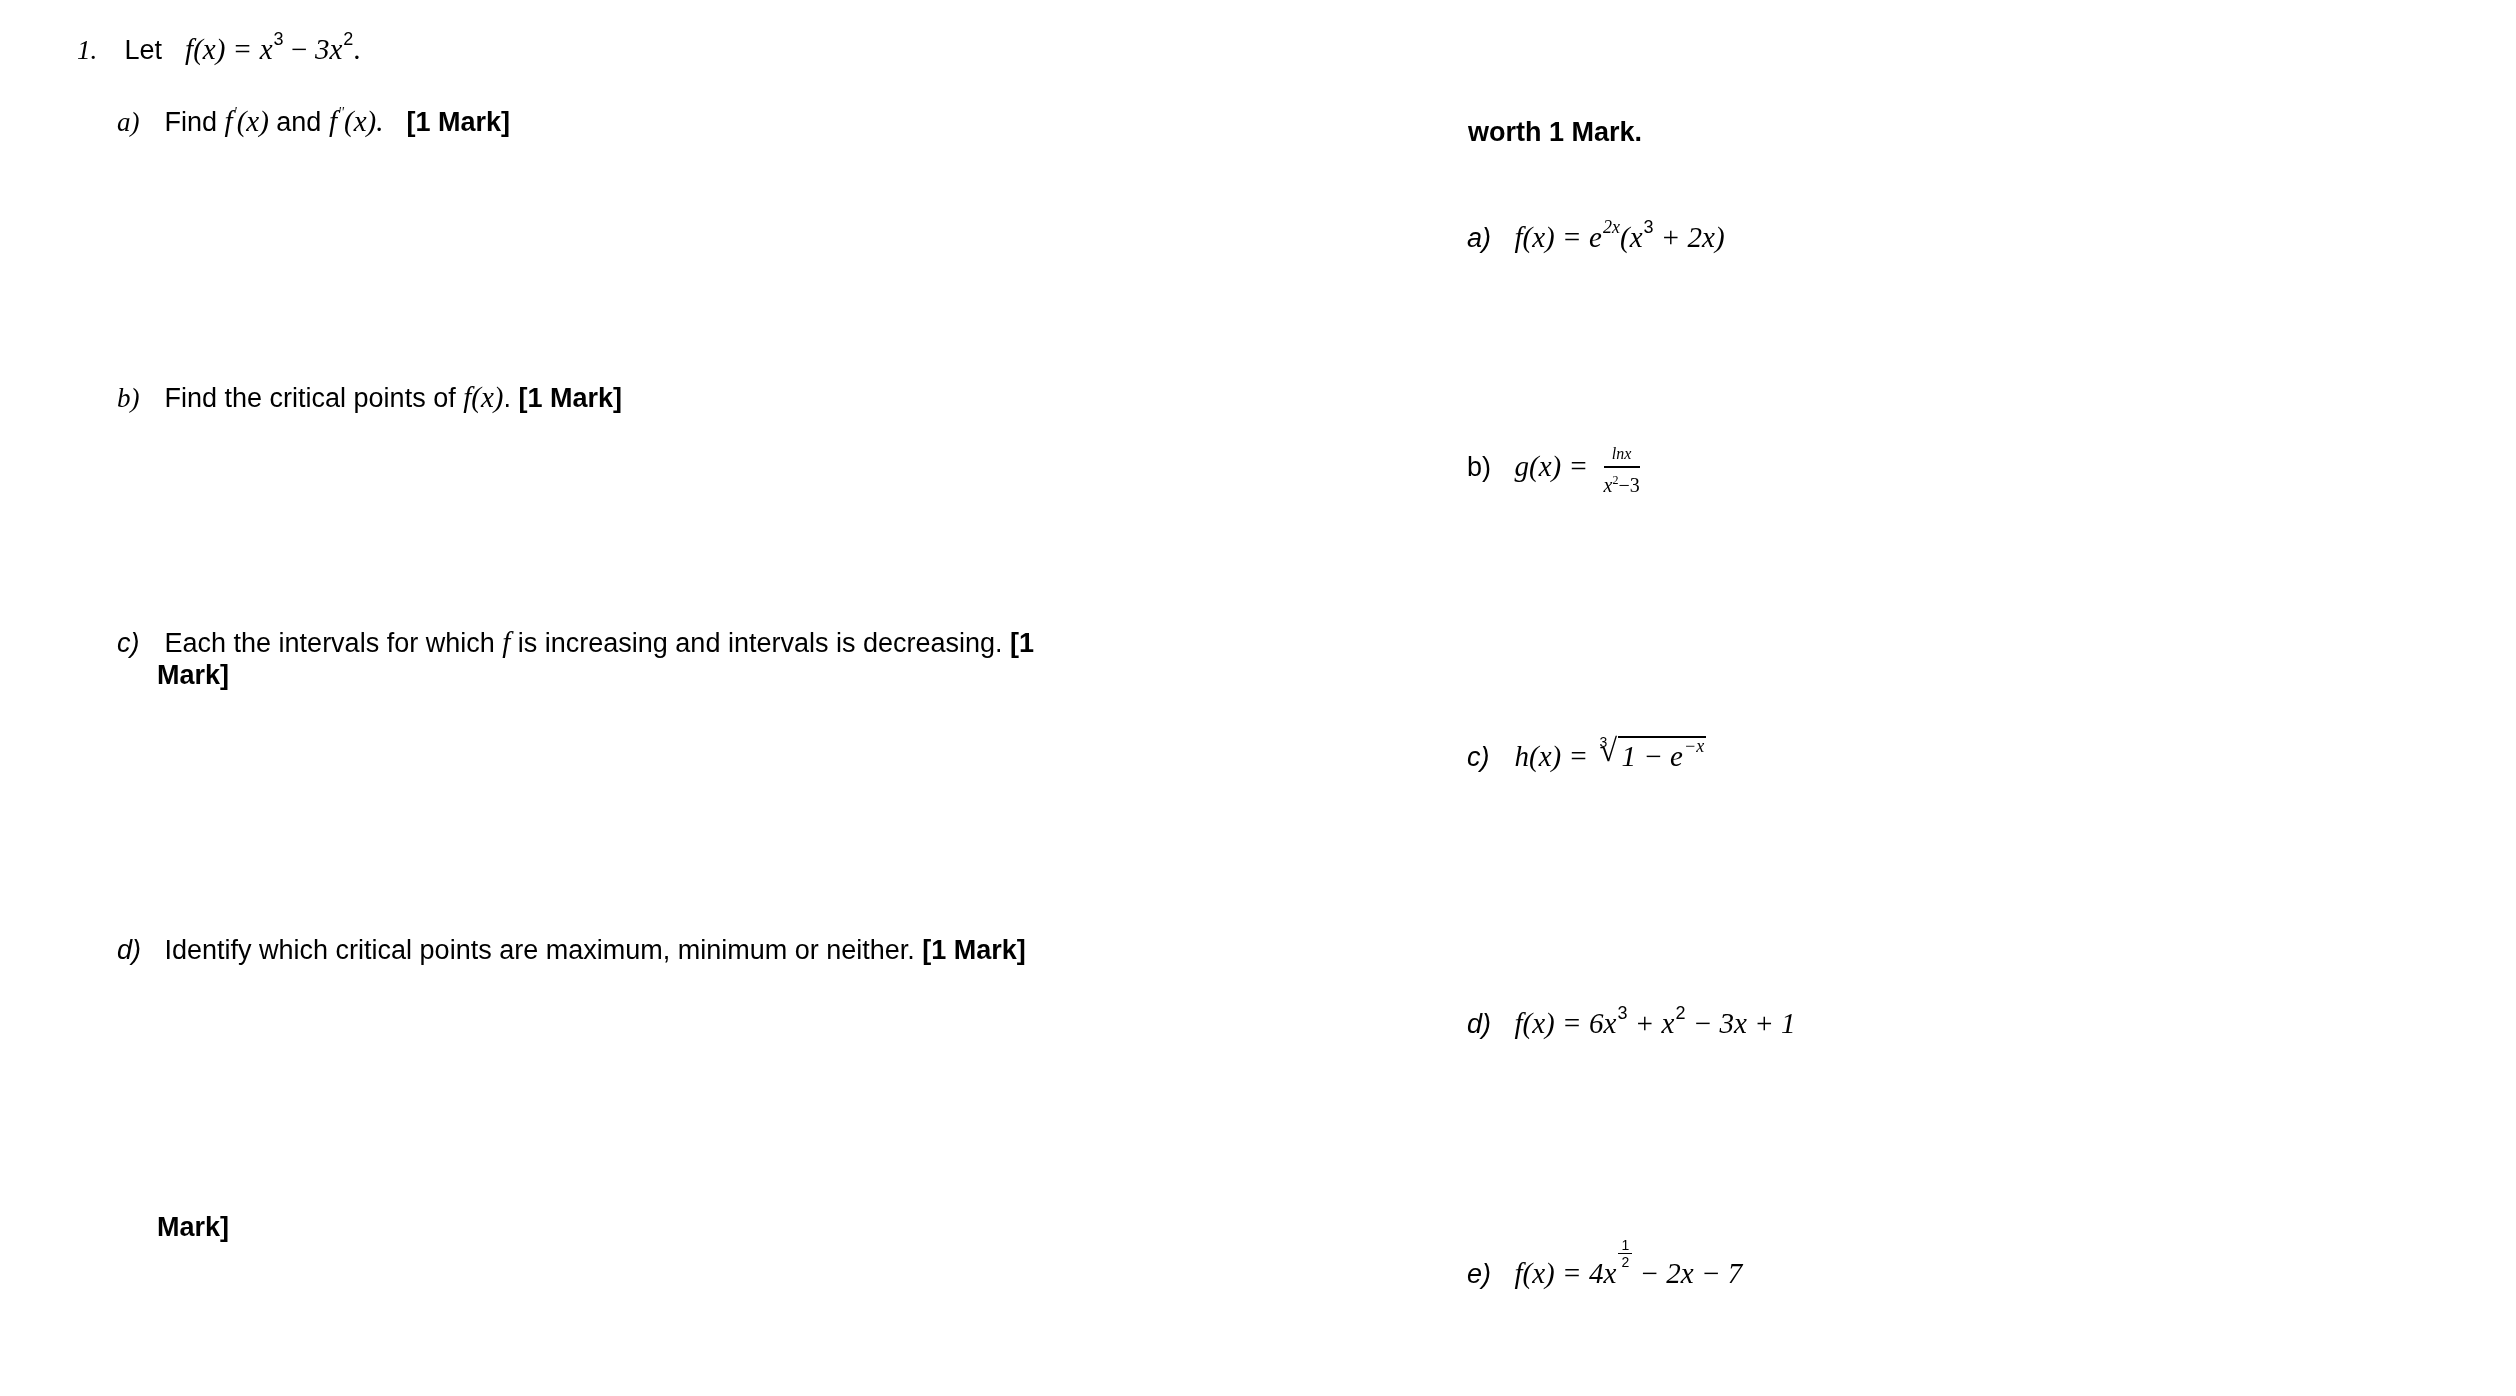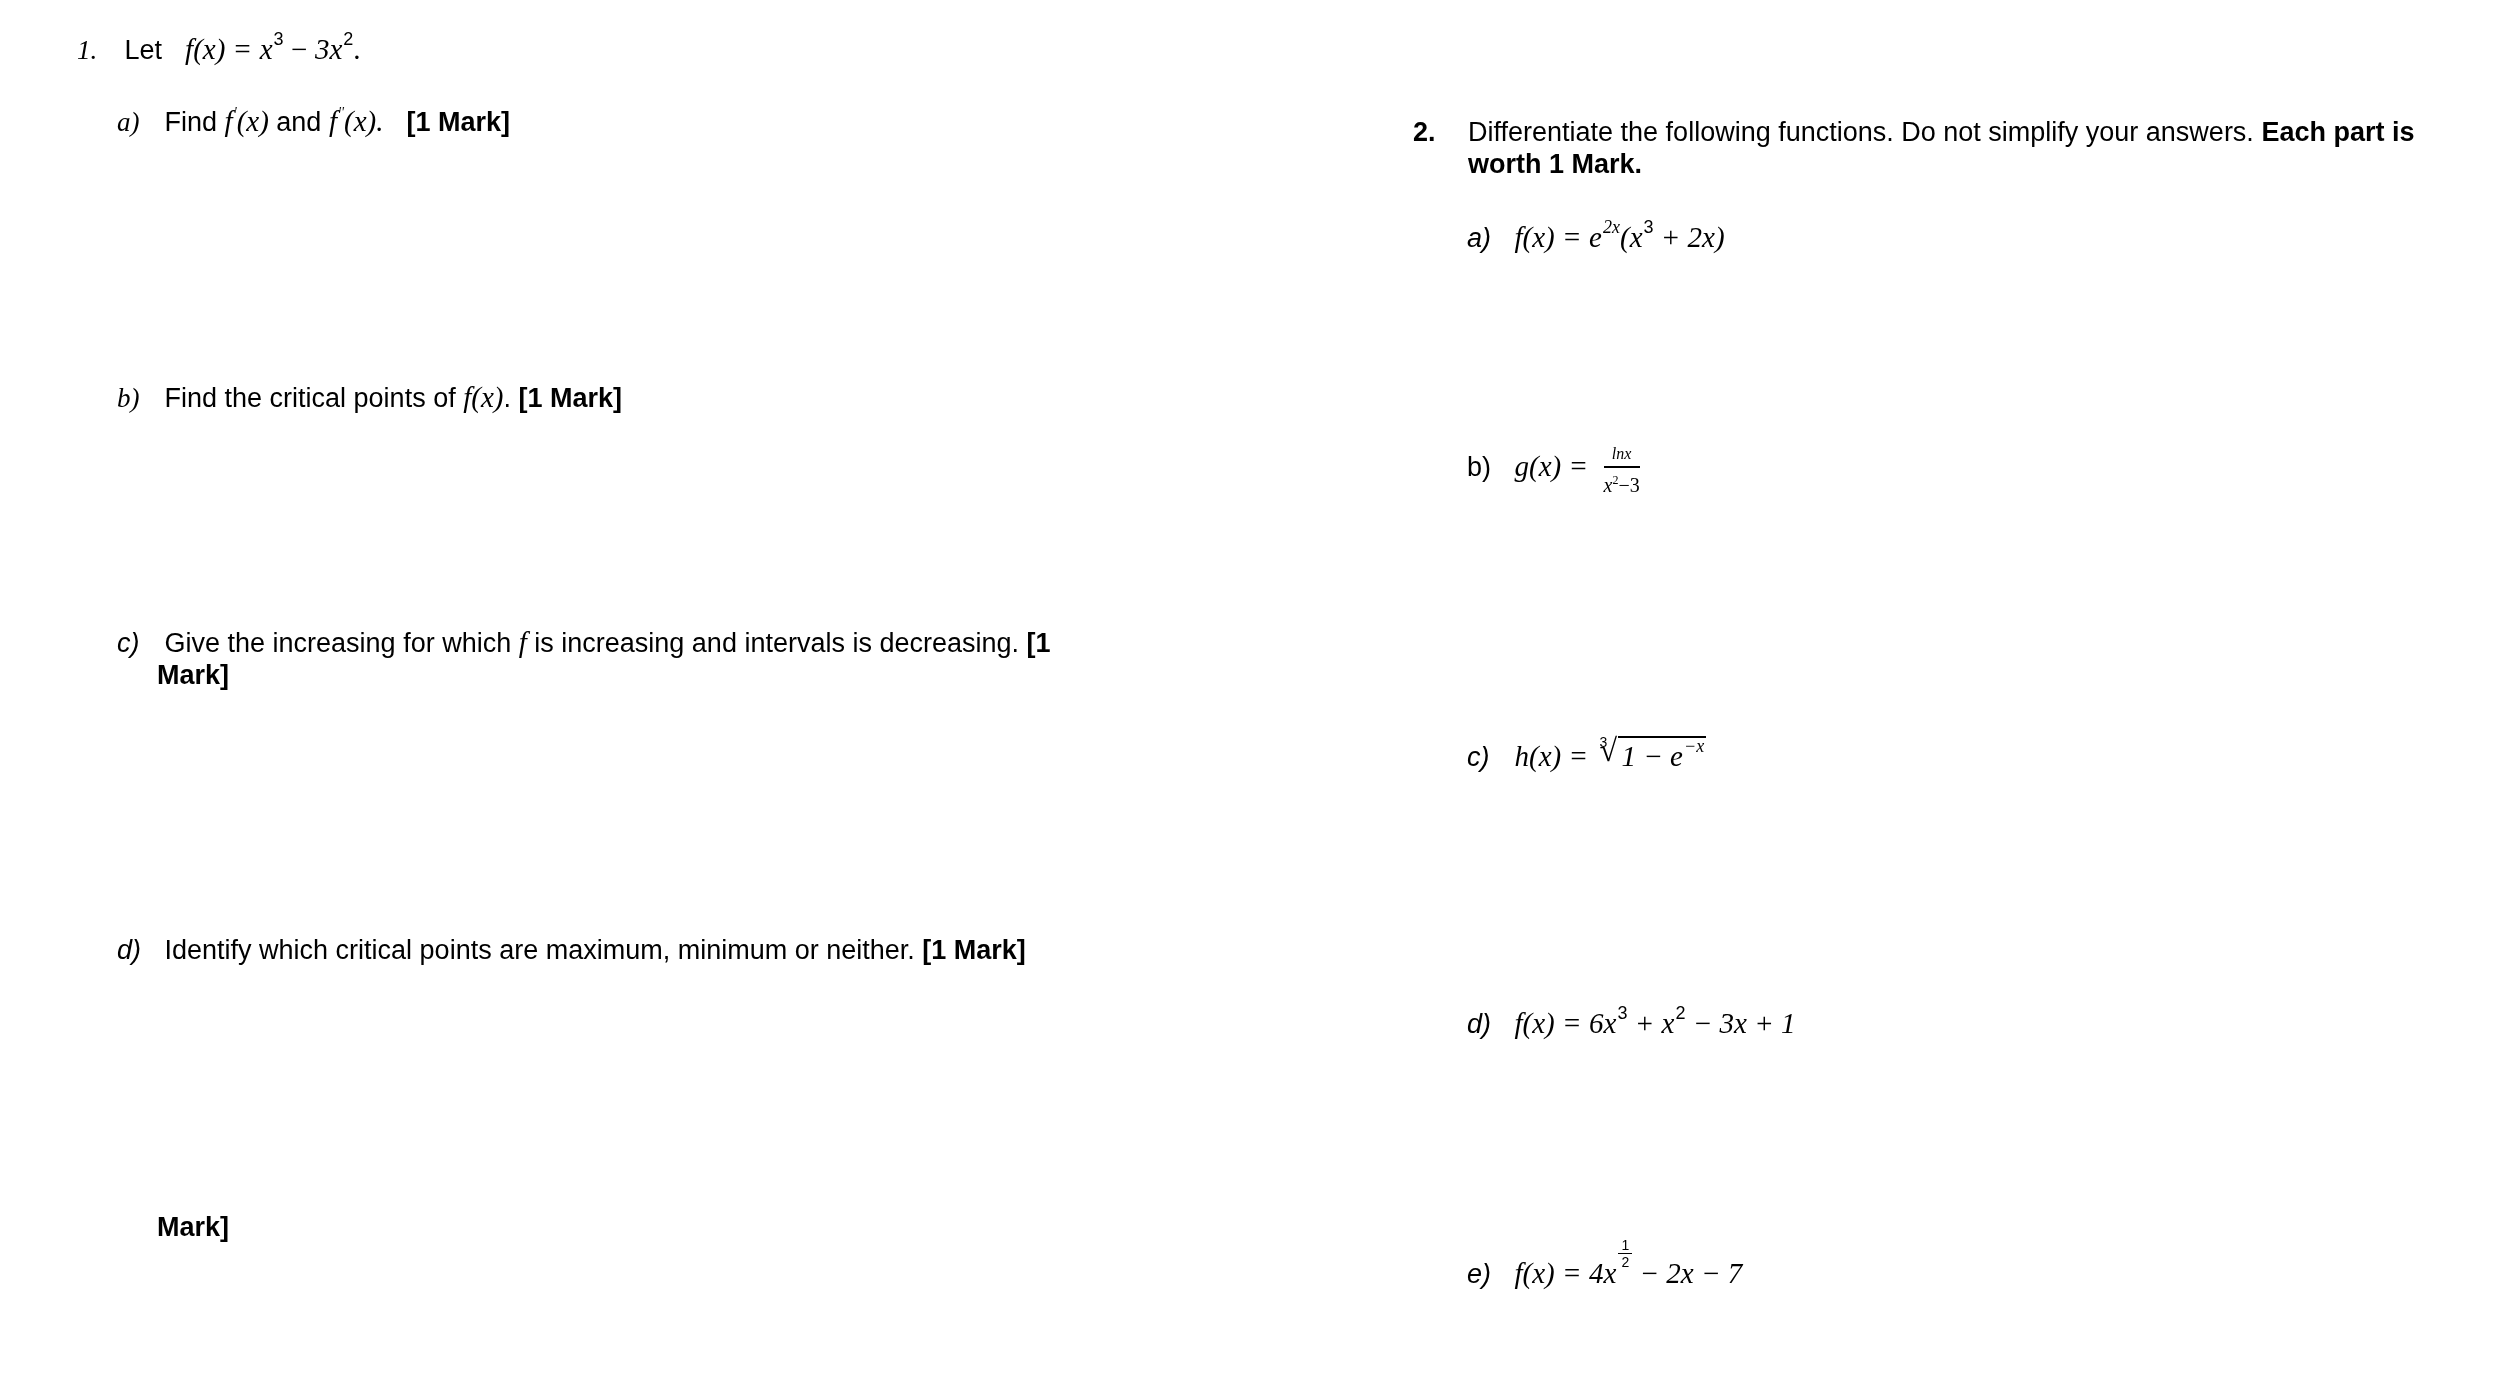--- a/index.html
+++ b/index.html
@@ -53,43 +53,39 @@
 <div class="abs" style="left:117px; top:381px;">
   <span class="lbl1">b)</span>
   <span class="it">Find the critical points of</span>
   <span class="m">f(x)</span><span class="it">.</span>
   <span class="b">[1 Mark]</span>
 </div>
 
 <div class="abs" style="left:117px; top:626px;">
   <div>
     <span class="lbl" style="font-style:italic;">c)</span>
-    <span class="it">Give the increasing for which</span>
+    <span class="it">Each the intervals for which</span>
     <span class="m">f</span>
     <span class="it">is increasing and intervals is decreasing.</span>
     <span class="b">[1</span>
   </div>
   <div class="cont"><span class="b">Mark]</span></div>
 </div>
 
 <div class="abs" style="left:117px; top:934px;">
   <span class="lbl" style="font-style:italic;">d)</span>
   <span class="it">Identify which critical points are maximum, minimum or neither.</span>
   <span class="b">[1 Mark]</span>
 </div>
 
 <div class="abs" style="left:117px; top:1211px;">
   <div class="cont"><span class="b">Mark]</span></div>
 </div>
 
 <div class="abs" style="left:1413px; top:116px;">
-  <div>
-    <span class="lbl b" style="width:55px;">2.</span><span class="it">Differentiate the following functions. Do not simplify your answers.</span>
-    <span class="b">Each part is</span>
-  </div>
   <div style="padding-left:55px;"><span class="b">worth 1 Mark.</span></div>
 </div>
 
 <div class="abs" style="left:1467px; top:221px;">
   <span class="lbl" style="font-style:italic;">a)</span>
   <span class="m">f(x) =</span>
   <span class="m">e</span><span class="supi">2x</span><span class="m">(x</span><span class="sup">3</span><span class="m"> + 2x)</span>
 </div>
 
 <div class="abs" style="left:1467px; top:438px; line-height:56px;">

